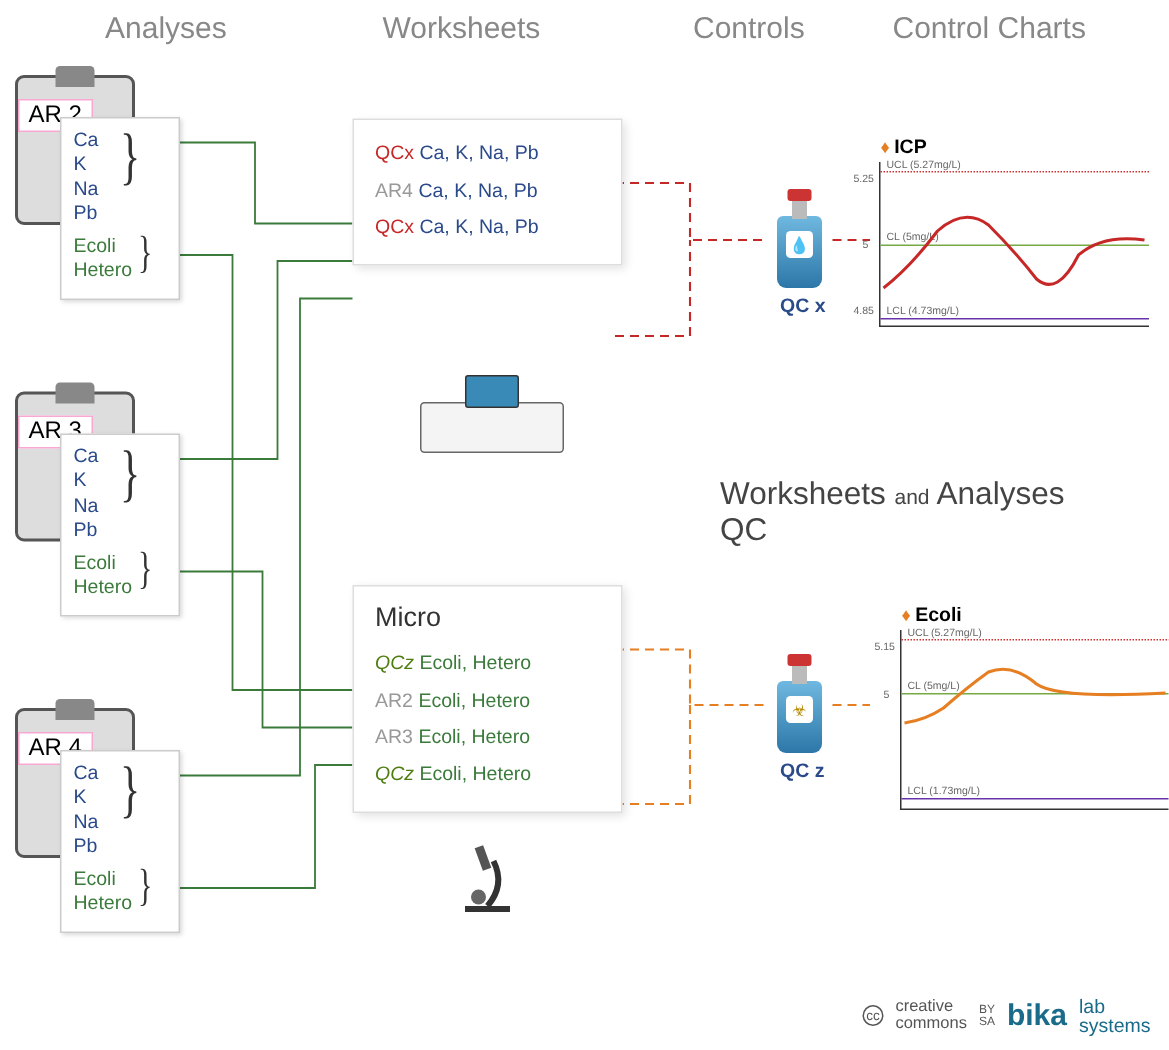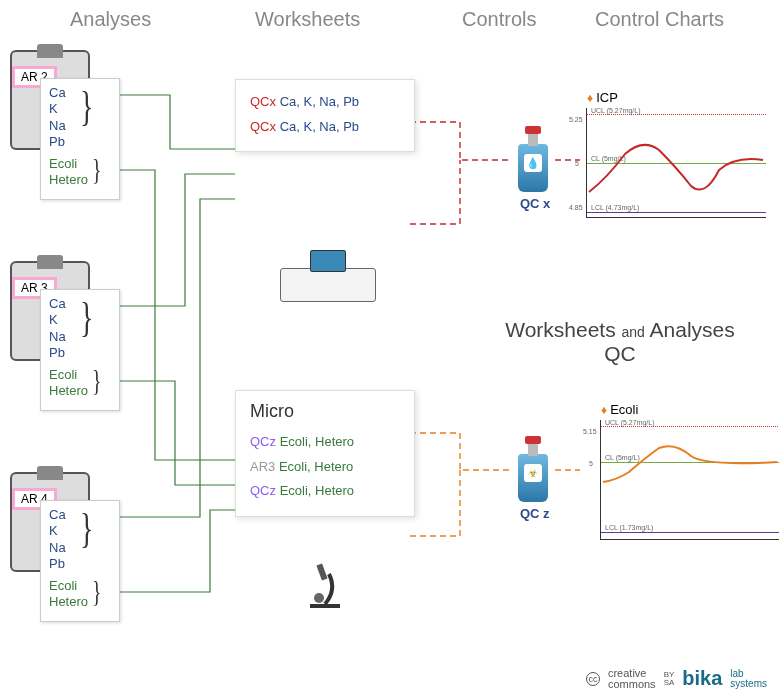--- a/index.html
+++ b/index.html
@@ -1,49 +1,49 @@
 <!DOCTYPE html>
 <html><head>
 <meta charset="utf-8">
 <style>
 * { box-sizing: border-box; margin: 0; padding: 0; }
 body { font-family: Arial, sans-serif; background: #fff; width: 779px; height: 700px; position: relative; overflow: hidden; }
 .col-header { position: absolute; top: 8px; font-size: 20px; color: #888; }
 .clipboard { position: absolute; width: 120px; }
 .clip-back { position: absolute; width: 80px; height: 100px; background: #ddd; border: 2px solid #555; border-radius: 6px; left: 0; top: 10px; }
 .clip-clip { position: absolute; width: 26px; height: 14px; background: #888; border-radius: 3px 3px 0 0; left: 27px; top: 4px; }
-.clip-label { position: absolute; background: #fff; border: 3px solid #f9a8d4; padding: 1px 6px; font-size: 12px; left: 2px; top: 26px; }
+.clip-label { position: absolute; background: #fff; border: 1px solid #f9a8d4; padding: 1px 6px; font-size: 16px; left: 2px; top: 26px; }
 .clip-paper { position: absolute; background: #fff; border: 1px solid #ccc; width: 80px; left: 30px; top: 38px; padding: 6px 6px 10px 8px; box-shadow: 1px 1px 3px rgba(0,0,0,0.15); }
 .analyte { font-size: 13px; color: #2a4a8a; line-height: 1.25; }
 .micro-row { font-size: 13px; color: #3a7a3a; line-height: 1.25; margin-top: 6px; }
 .brace { position: absolute; font-size: 28px; color: #333; font-family: Georgia, serif; transform: scaleY(1.5); }
 .worksheet { position: absolute; background: #fff; border: 1px solid #ddd; box-shadow: 2px 2px 6px rgba(0,0,0,0.12); padding: 10px 14px 12px 14px; width: 180px; }
 .ws-title { font-size: 18px; color: #333; margin-bottom: 8px; }
 .ws-row { font-size: 13px; line-height: 1.9; }
 .ws-row .lbl-qc-x { color: #c62828; text-align: right; }
-.ws-row .lbl-qc-z { color: #8b5cf6; }
+.ws-row .lbl-qc-z { color: #4d7c0f; font-style: italic; }
 .ws-row .lbl-ar { color: #999; }
 .ws-row .vals { color: #2a4a8a; }
 .ws-row .vals-m { color: #3a7a3a; }
 .instrument { position: absolute; width: 96px; height: 52px; }
 .instr-body { position: absolute; width: 96px; height: 34px; bottom: 0; background: #f4f4f4; border: 1px solid #666; border-radius: 3px; }
 .instr-screen { position: absolute; width: 36px; height: 22px; top: 0; left: 30px; background: #3a8ab8; border: 1px solid #333; border-radius: 2px; }
 .microscope { position: absolute; width: 40px; height: 50px; }
 .bottle { position: absolute; width: 30px; height: 66px; }
 .bottle-body { position: absolute; bottom: 0; width: 30px; height: 48px; background: linear-gradient(180deg,#6fb8e0,#2c77a8); border-radius: 4px 4px 6px 6px; }
 .bottle-neck { position: absolute; top: 6px; left: 10px; width: 10px; height: 14px; background: #bbb; }
 .bottle-cap { position: absolute; top: 0; left: 7px; width: 16px; height: 8px; background: #c33; border-radius: 2px; }
 .bottle-icon { position: absolute; top: 28px; left: 6px; width: 18px; height: 18px; background: #fff; border-radius: 3px; display: flex; align-items: center; justify-content: center; font-size: 11px; }
 .qc-label { position: absolute; font-size: 13px; font-weight: bold; color: #2a4a8a; }
 .chart { position: absolute; width: 180px; height: 110px; border-left: 1px solid #333; border-bottom: 1px solid #333; }
-.chart-title { position: absolute; top: -18px; left: 0; font-size: 13px; font-weight: normal; }
+.chart-title { position: absolute; top: -18px; left: 0; font-size: 13px; font-weight: bold; }
 .chart-flame { color: #e67e22; font-size: 12px; margin-right: 3px; }
 .h-line { position: absolute; left: 0; right: 0; height: 0; border-top-width: 1px; }
 .axis-lbl { position: absolute; font-size: 7px; color: #666; }
-.big-title { position: absolute; font-size: 21px; color: #444; text-align: center; }
+.big-title { position: absolute; font-size: 21px; color: #444; text-align: left; }
 .footer { position: absolute; bottom: 10px; right: 12px; display: flex; align-items: center; gap: 8px; font-size: 11px; color: #555; }
 .cc-circle { display: inline-block; width: 14px; height: 14px; border: 1px solid #555; border-radius: 50%; text-align: center; line-height: 13px; font-size: 9px; }
 svg.connector { position: absolute; top: 0; left: 0; pointer-events: none; }
 </style>
 </head>
 <body>
 
 <div class="col-header" style="left:70px">Analyses</div>
 <div class="col-header" style="left:255px">Worksheets</div>
 <div class="col-header" style="left:462px">Controls</div>
@@ -111,30 +111,32 @@
     <div class="analyte">Pb</div>
     <div class="micro-row">Ecoli</div>
     <div class="micro-row" style="margin-top:0">Hetero</div>
   </div>
   <span class="brace" style="left:70px;top:50px">}</span>
   <span class="brace" style="left:82px;top:118px;font-size:20px">}</span>
 </div>
 
 <div class="worksheet" style="top:79px;left:235px">
   <div class="ws-row"><span class="lbl-qc-x">QCx</span> <span class="vals">Ca, K, Na, Pb</span></div>
+  <div class="ws-row"><span class="lbl-ar">AR4</span> <span class="vals">Ca, K, Na, Pb</span></div>
   <div class="ws-row"><span class="lbl-qc-x">QCx</span> <span class="vals">Ca, K, Na, Pb</span></div>
 </div>
 <div class="instrument" style="top:250px;left:280px">
   <div class="instr-body"></div>
     <div class="instr-screen"></div>
 </div>
 
 <div class="worksheet" style="top:390px;left:235px">
   <div class="ws-title">Micro</div>
   <div class="ws-row"><span class="lbl-qc-z">QCz</span> <span class="vals-m">Ecoli, Hetero</span></div>
+  <div class="ws-row"><span class="lbl-ar">AR2</span> <span class="vals-m">Ecoli, Hetero</span></div>
   <div class="ws-row"><span class="lbl-ar">AR3</span> <span class="vals-m">Ecoli, Hetero</span></div>
   <div class="ws-row"><span class="lbl-qc-z">QCz</span> <span class="vals-m">Ecoli, Hetero</span></div>
 </div>
 <svg class="microscope" style="top:560px;left:305px" viewBox="0 0 40 50">
   <rect x="5" y="44" width="30" height="4" fill="#333"></rect>
   <path d="M 20 44 Q 32 30 24 14" stroke="#333" stroke-width="4" fill="none"></path>
   <rect x="14" y="4" width="6" height="16" fill="#555" transform="rotate(-20 17 12)"></rect>
   <circle cx="14" cy="38" r="5" fill="#666"></circle>
 </svg>
 
@@ -194,16 +196,16 @@
 
 <div class="footer">
   <span class="cc-circle">cc</span>
   <span style="line-height:1">
     <span>creative</span><br><span>commons</span>
   </span>
   <span style="font-size:8px;line-height:1">
     <span>BY</span><br><span>SA</span>
   </span>
   <span style="font-size:20px;color:#1a6a8a;font-weight:bold">bika</span>
-  <span style="font-size:10px;color:#1a6a8a;line-height:1">
+  <span style="font-size:13px;color:#1a6a8a;line-height:1">
     <span>lab</span><br><span>systems</span>
   </span>
 </div>
 
 </body></html>

